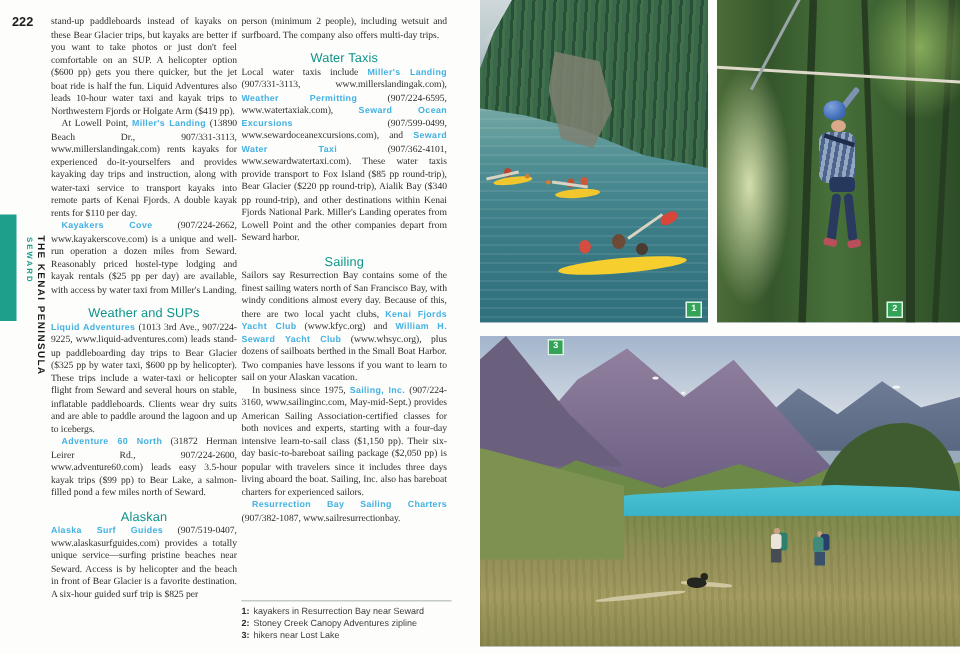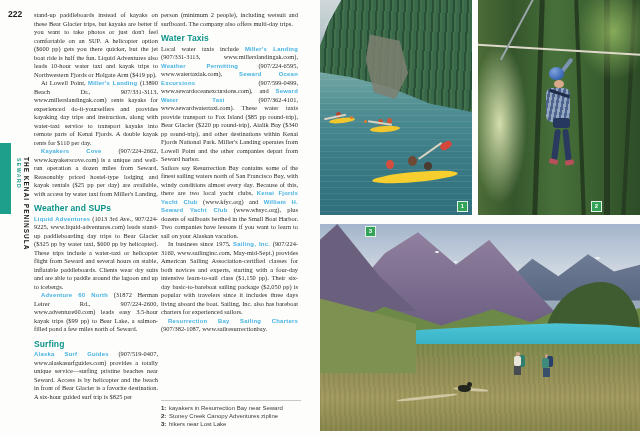--- a/index.html
+++ b/index.html
@@ -15,22 +15,22 @@
   .tab-section{position:absolute;left:16px;top:158px;writing-mode:vertical-rl;
                font-family:"Liberation Sans",sans-serif;font-weight:bold;font-size:5.2px;
                letter-spacing:1.4px;color:#1d9f8c;white-space:nowrap;}
   
   .col{position:absolute;top:11px;overflow:hidden;text-align:justify;
        font-size:6.4px;line-height:8.5px;color:#2e2c2a;}
   #col1{left:34px;width:124px;height:422px;}
   #col2{left:161px;width:137px;height:386px;}
   .col p{margin:0;}
   .col p.ind{text-indent:7px;}
-  .col h3{font-family:"Liberation Sans",sans-serif;font-weight:bold;font-size:8.5px;
-          color:#0d948a;margin:6px 0 2px 0;text-align:left;letter-spacing:.1px;}
+  .col h3{font-family:"Liberation Sans",sans-serif;font-weight:normal;font-size:8.5px;
+          color:#0d948a;margin:6px 0 2px 0;text-align:center;letter-spacing:.1px;}
   .brand{font-family:"Liberation Sans",sans-serif;font-weight:bold;font-size:5.9px;
          color:#45b2e2;letter-spacing:.25px;}
   
   .captions{position:absolute;left:161px;top:400px;width:140px;border-top:1px solid #c3cac8;
             padding-top:3px;font-family:"Liberation Sans",sans-serif;font-size:6px;
             line-height:8px;color:#3d3d3d;}
   .captions .num{font-weight:bold;color:#2a2a2a;margin-right:1px;}
   
   .photo{position:absolute;overflow:hidden;background:#9ab;}
   #photo1{left:320px;top:0;width:152px;height:215px;}
@@ -117,27 +117,28 @@
   <div class="tab-chapter">THE KENAI PENINSULA</div>
   <div class="tab-section">SEWARD</div>
 
   <div class="col" id="col1">
       <p>stand-up paddleboards instead of kayaks on these Bear Glacier trips, but kayaks are better if you want to take photos or just don't feel comfortable on an SUP. A helicopter option ($600 pp) gets you there quicker, but the jet boat ride is half the fun. Liquid Adventures also leads 10-hour water taxi and kayak trips to Northwestern Fjords or Holgate Arm ($419 pp).</p>
       <p class="ind">At Lowell Point, <span class="brand">Miller's Landing</span> (13890 Beach Dr., 907/331-3113, www.millerslandingak.com) rents kayaks for experienced do-it-yourselfers and provides kayaking day trips and instruction, along with water-taxi service to transport kayaks into remote parts of Kenai Fjords. A double kayak rents for $110 per day.</p>
       <p class="ind"><span class="brand">Kayakers Cove</span> (907/224-2662, www.kayakerscove.com) is a unique and well-run operation a dozen miles from Seward. Reasonably priced hostel-type lodging and kayak rentals ($25 pp per day) are available, with access by water taxi from Miller's Landing.</p>
       <h3>Weather and SUPs</h3>
       <p><span class="brand">Liquid Adventures</span> (1013 3rd Ave., 907/224-9225, www.liquid-adventures.com) leads stand-up paddleboarding day trips to Bear Glacier ($325 pp by water taxi, $600 pp by helicopter). These trips include a water-taxi or helicopter flight from Seward and several hours on stable, inflatable paddleboards. Clients wear dry suits and are able to paddle around the lagoon and up to icebergs.</p>
       <p class="ind"><span class="brand">Adventure 60 North</span> (31872 Herman Leirer Rd., 907/224-2600, www.adventure60.com) leads easy 3.5-hour kayak trips ($99 pp) to Bear Lake, a salmon-filled pond a few miles north of Seward.</p>
-      <h3>Surfing</h3>
+      <h3>Alaskan</h3>
       <p><span class="brand">Alaska Surf Guides</span> (907/519-0407, www.alaskasurfguides.com) provides a totally unique service—surfing pristine beaches near Seward. Access is by helicopter and the beach in front of Bear Glacier is a favorite destination. A six-hour guided surf trip is $825 per</p>
     </div>
   <div class="col" id="col2">
       <p>person (minimum 2 people), including wetsuit and surfboard. The company also offers multi-day trips.</p>
       <h3>Water Taxis</h3>
       <p>Local water taxis include <span class="brand">Miller's Landing</span> (907/331-3113, www.millerslandingak.com), <span class="brand">Weather Permitting</span> (907/224-6595, www.watertaxiak.com), <span class="brand">Seward Ocean Excursions</span> (907/599-0499, www.sewardoceanexcursions.com), and <span class="brand">Seward Water Taxi</span> (907/362-4101, www.sewardwatertaxi.com). These water taxis provide transport to Fox Island ($85 pp round-trip), Bear Glacier ($220 pp round-trip), Aialik Bay ($340 pp round-trip), and other destinations within Kenai Fjords National Park. Miller's Landing operates from Lowell Point and the other companies depart from Seward harbor.</p>
+      <h3>Sailing</h3>
       <p>Sailors say Resurrection Bay contains some of the finest sailing waters north of San Francisco Bay, with windy conditions almost every day. Because of this, there are two local yacht clubs, <span class="brand">Kenai Fjords Yacht Club</span> (www.kfyc.org) and <span class="brand">William H. Seward Yacht Club</span> (www.whsyc.org), plus dozens of sailboats berthed in the Small Boat Harbor. Two companies have lessons if you want to learn to sail on your Alaskan vacation.</p>
       <p class="ind">In business since 1975, <span class="brand">Sailing, Inc.</span> (907/224-3160, www.sailinginc.com, May-mid-Sept.) provides American Sailing Association-certified classes for both novices and experts, starting with a four-day intensive learn-to-sail class ($1,150 pp). Their six-day basic-to-bareboat sailing package ($2,050 pp) is popular with travelers since it includes three days living aboard the boat. Sailing, Inc. also has bareboat charters for experienced sailors.</p>
       <p class="ind"><span class="brand">Resurrection Bay Sailing Charters</span> (907/382-1087, www.sailresurrectionbay.</p>
     </div>
 
   <div class="captions" id="captions">
       <div><span class="num">1:</span><span> kayakers in Resurrection Bay near Seward</span></div>
       <div><span class="num">2:</span><span> Stoney Creek Canopy Adventures zipline</span></div>
       <div><span class="num">3:</span><span> hikers near Lost Lake</span></div>
     </div>

